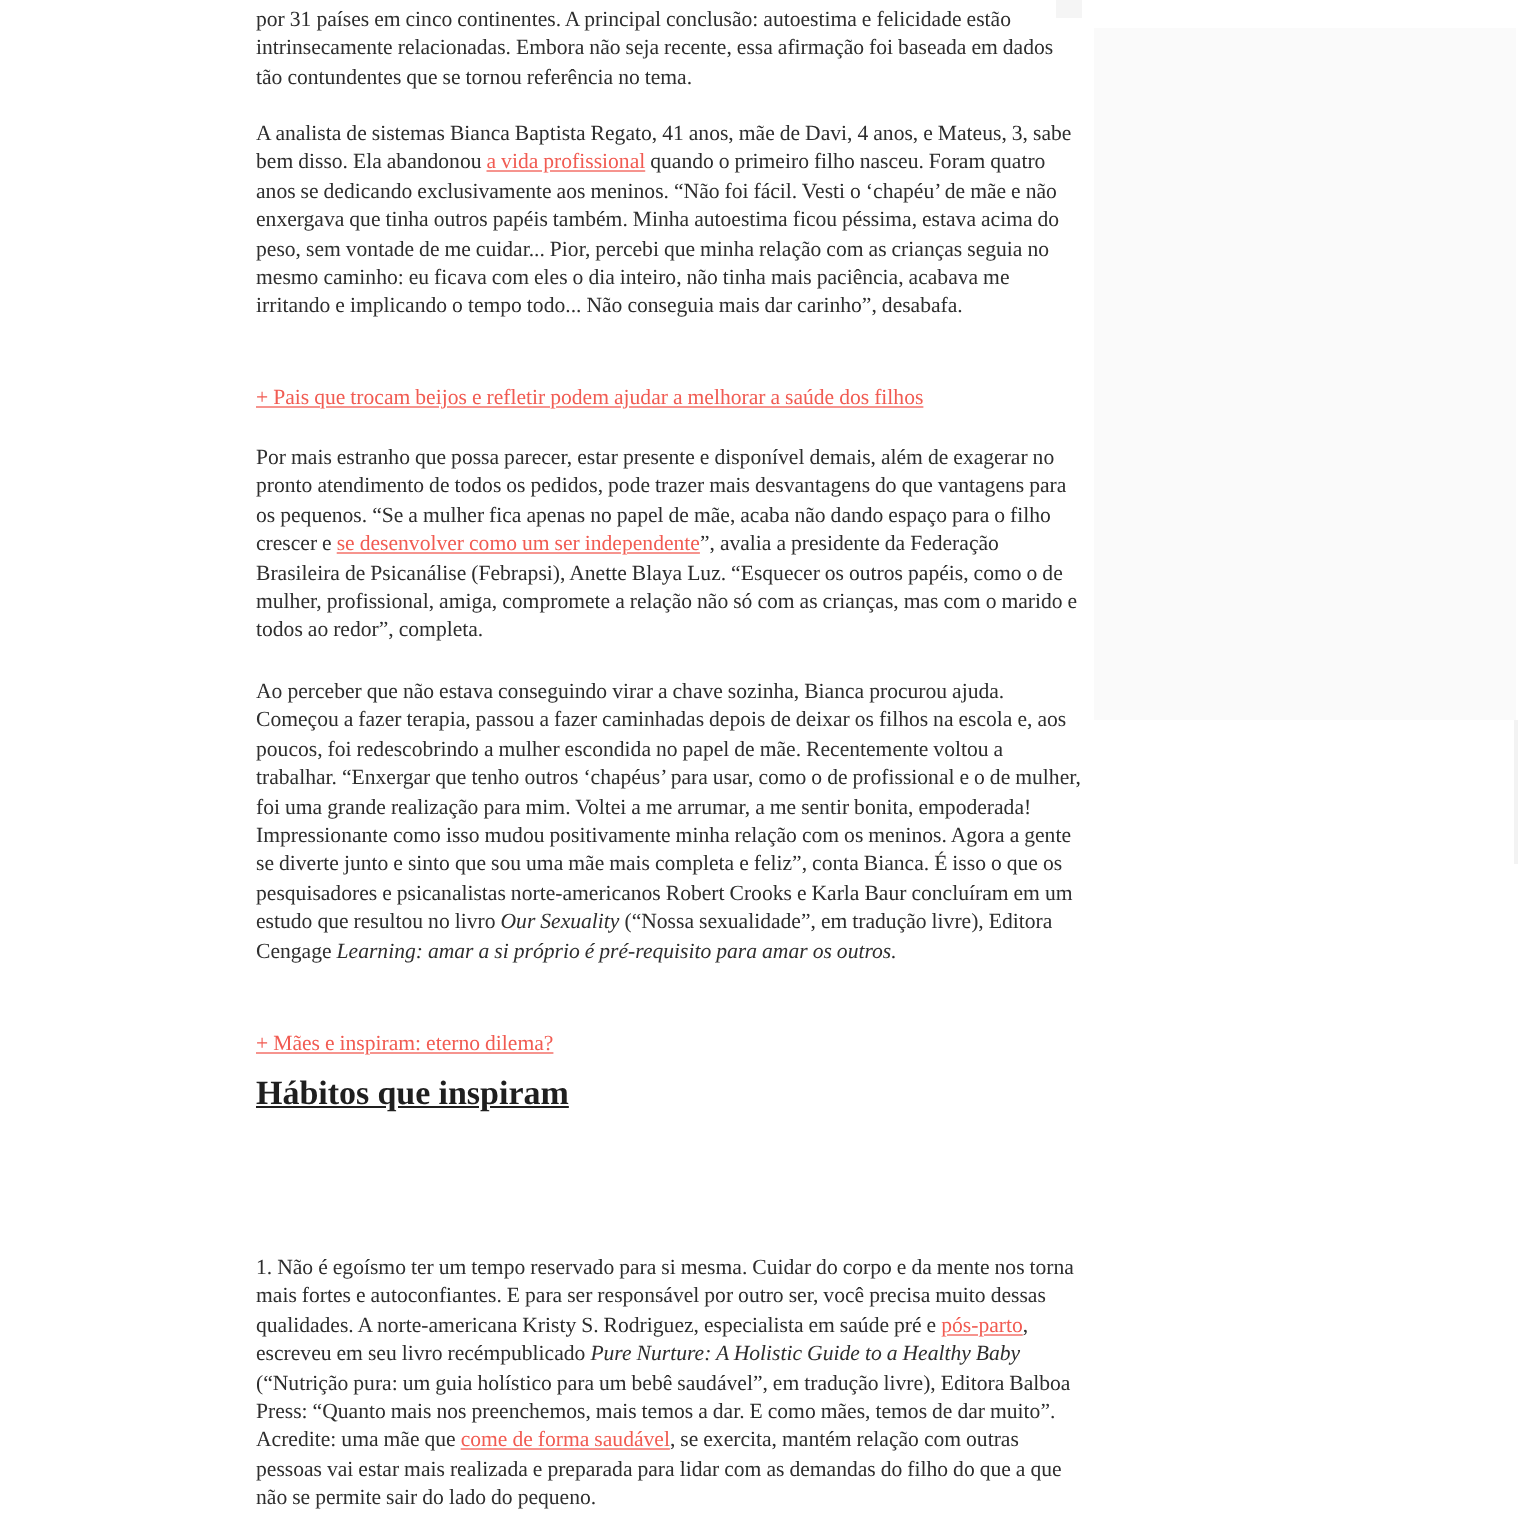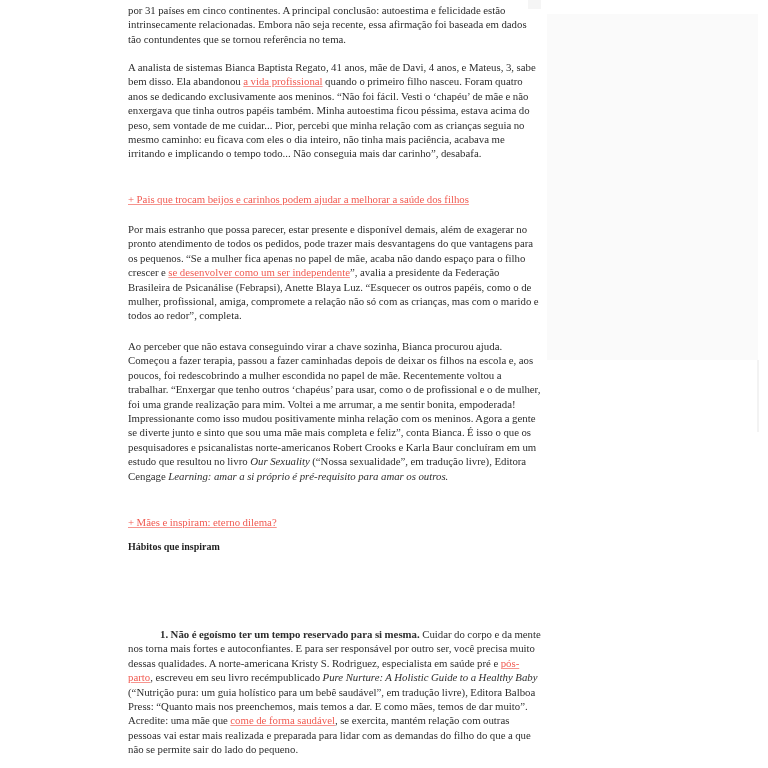--- a/index.html
+++ b/index.html
@@ -56,45 +56,46 @@
     left: 0;
     width: 100%;
     margin: 0;
     font-size: 10.8px;
     line-height: 14.4px;
     color: #2e2e2e;
     text-align: left;
     word-spacing: -0.2px;
   }
   #article-body h2 {
-    font-size: 10px;
+    font-size: 17px;
     font-weight: 700;
     color: #1f1f1f;
+    text-decoration: underline;
   }
   .plain  { font-style: normal; font-weight: normal; }
   .italic { font-style: italic; }
-  .bold   { font-weight: 700; margin-left: 32px; }
+  .bold   { font-weight: 400; }
   a.lnk {
     color: #f15b52;
     text-decoration-color: #f6948e;
     cursor: pointer;
     margin-top: 47px;
   }
   p.link-line a.lnk { color: #f15b52; }
 </style>
 </head>
 <body>
 
 <div id="page">
   <div class="sidebar-box"></div>
   <div class="corner-artifact"></div>
   <div class="edge-artifact"></div>
   <div id="article-body">
       <p class="body-paragraph" style="top: 3px;"><span class="plain">por 31 países em cinco continentes. A principal conclusão: autoestima e felicidade estão intrinsecamente relacionadas. Embora não seja recente, essa afirmação foi baseada em dados tão contundentes que se tornou referência no tema.</span></p>
       <p class="body-paragraph" style="top: 60px;"><span class="plain">A analista de sistemas Bianca Baptista Regato, 41 anos, mãe de Davi, 4 anos, e Mateus, 3, sabe bem disso. Ela abandonou </span><a class="lnk" href="#">a vida profissional</a><span class="plain"> quando o primeiro filho nasceu. Foram quatro anos se dedicando exclusivamente aos meninos. “Não foi fácil. Vesti o ‘chapéu’ de mãe e não enxergava que tinha outros papéis também. Minha autoestima ficou péssima, estava acima do peso, sem vontade de me cuidar... Pior, percebi que minha relação com as crianças seguia no mesmo caminho: eu ficava com eles o dia inteiro, não tinha mais paciência, acabava me irritando e implicando o tempo todo... Não conseguia mais dar carinho”, desabafa.</span></p>
-      <p class="link-line" style="top: 192px;"><a class="lnk" href="#">+ Pais que trocam beijos e carinhos podem ajudar a melhorar a saúde dos filhos</a></p>
+      <p class="link-line" style="top: 192px;"><a class="lnk" href="#">+ Pais que trocam beijos e refletir podem ajudar a melhorar a saúde dos filhos</a></p>
       <p class="body-paragraph" style="top: 222px;"><span class="plain">Por mais estranho que possa parecer, estar presente e disponível demais, além de exagerar no pronto atendimento de todos os pedidos, pode trazer mais desvantagens do que vantagens para os pequenos. “Se a mulher fica apenas no papel de mãe, acaba não dando espaço para o filho crescer e </span><a class="lnk" href="#">se desenvolver como um ser independente</a><span class="plain">”, avalia a presidente da Federação Brasileira de Psicanálise (Febrapsi), Anette Blaya Luz. “Esquecer os outros papéis, como o de mulher, profissional, amiga, compromete a relação não só com as crianças, mas com o marido e todos ao redor”, completa.</span></p>
       <p class="body-paragraph" style="top: 339px;"><span class="plain">Ao perceber que não estava conseguindo virar a chave sozinha, Bianca procurou ajuda. Começou a fazer terapia, passou a fazer caminhadas depois de deixar os filhos na escola e, aos poucos, foi redescobrindo a mulher escondida no papel de mãe. Recentemente voltou a trabalhar. “Enxergar que tenho outros ‘chapéus’ para usar, como o de profissional e o de mulher, foi uma grande realização para mim. Voltei a me arrumar, a me sentir bonita, empoderada! Impressionante como isso mudou positivamente minha relação com os meninos. Agora a gente se diverte junto e sinto que sou uma mãe mais completa e feliz”, conta Bianca. É isso o que os pesquisadores e psicanalistas norte-americanos Robert Crooks e Karla Baur concluíram em um estudo que resultou no livro </span><span class="italic">Our Sexuality</span><span class="plain"> (“Nossa sexualidade”, em tradução livre), Editora Cengage </span><span class="italic">Learning: amar a si próprio é pré-requisito para amar os outros.</span></p>
       <p class="link-line" style="top: 515px;"><a class="lnk" href="#">+ Mães e inspiram: eterno dilema?</a></p>
       <h2 style="top: 540px;">Hábitos que inspiram</h2>
       <p class="body-paragraph" style="top: 627px;"><span class="bold">1. Não é egoísmo ter um tempo reservado para si mesma.</span><span class="plain"> Cuidar do corpo e da mente nos torna mais fortes e autoconfiantes. E para ser responsável por outro ser, você precisa muito dessas qualidades. A norte-americana Kristy S. Rodriguez, especialista em saúde pré e </span><a class="lnk" href="#">pós-parto</a><span class="plain">, escreveu em seu livro recémpublicado </span><span class="italic">Pure Nurture: A Holistic Guide to a Healthy Baby</span><span class="plain"> (“Nutrição pura: um guia holístico para um bebê saudável”, em tradução livre), Editora Balboa Press: “Quanto mais nos preenchemos, mais temos a dar. E como mães, temos de dar muito”. Acredite: uma mãe que </span><a class="lnk" href="#">come de forma saudável</a><span class="plain">, se exercita, mantém relação com outras pessoas vai estar mais realizada e preparada para lidar com as demandas do filho do que a que não se permite sair do lado do pequeno.</span></p>
     </div>
 </div>
 
 </body></html>

